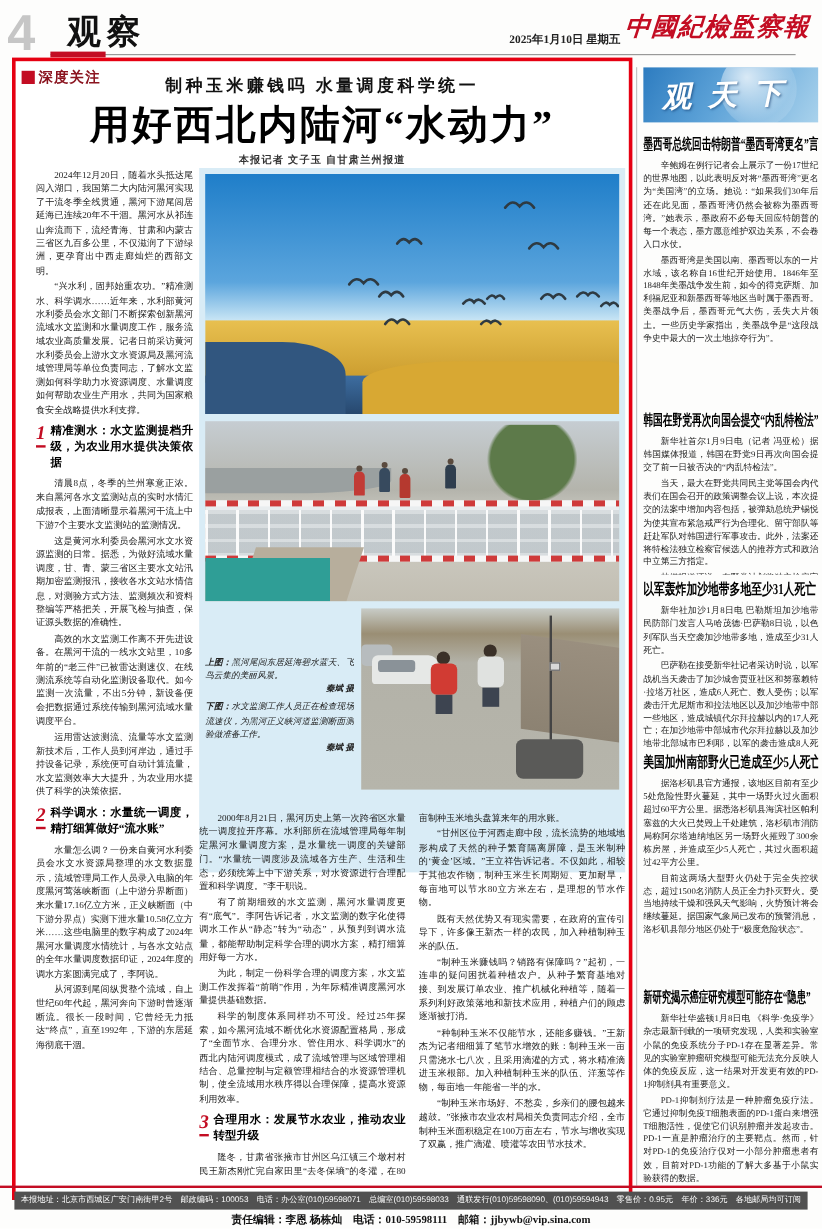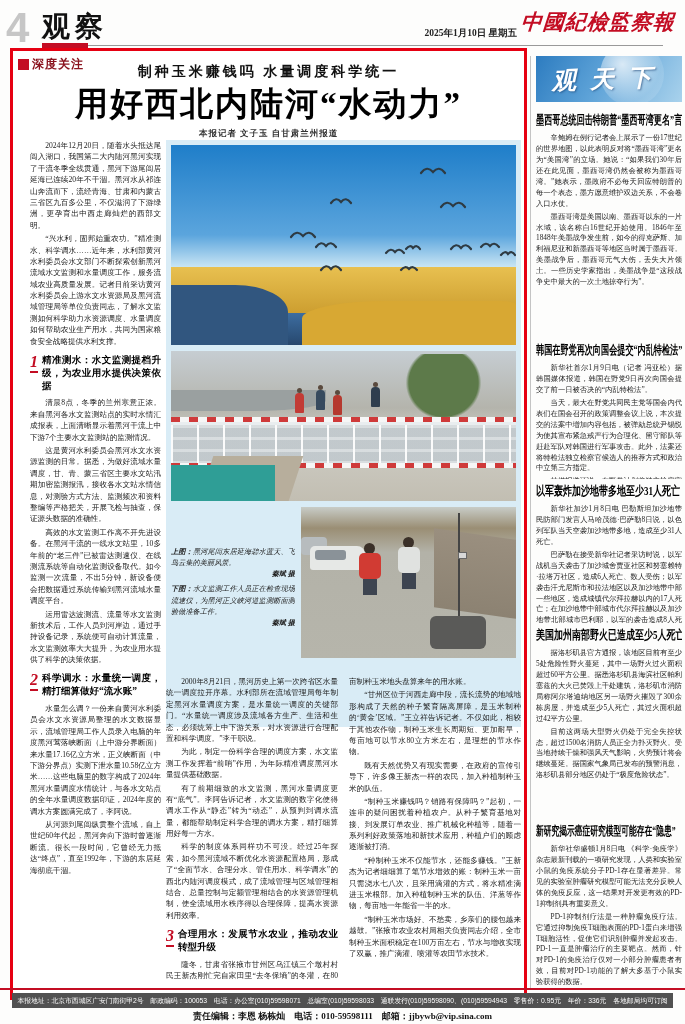--- a/index.html
+++ b/index.html
@@ -2,21 +2,21 @@
 <html><head>
 <meta charset="utf-8">
 <style>
   * { margin:0; padding:0; box-sizing:border-box; }
   html,body { width:685px; }
   body { font-family:"Liberation Serif", serif; background:#ffffff; }
   .page { position:relative; width:685px; height:1024px; background:#fdfdfc; overflow:hidden; }
 
   
   .pagenum { position:absolute; left:6px; top:4px; font-size:42px; font-weight:bold; color:#c6c6c6; font-family:"Liberation Sans", sans-serif; }
-  .section-title { position:absolute; left:42px; top:8px; font-size:28px; font-weight:900; letter-spacing:5px; color:#111; }
+  .section-title { position:absolute; left:56px; top:8px; font-size:28px; font-weight:900; letter-spacing:5px; color:#111; }
   .header-rule { position:absolute; left:42px; right:22px; top:45px; height:1px; background:#999; }
   .header-redbar { position:absolute; left:42px; top:43px; width:46px; height:5px; background:#c30d23; }
   .header-date { position:absolute; right:168px; top:27px; font-size:9.5px; font-weight:bold; color:#222; white-space:nowrap; }
   .masthead { position:absolute; right:6px; top:8px; width:158px; font-size:21px; font-weight:900; color:#c30d23; font-style:italic; letter-spacing:1px; white-space:nowrap; transform:skewX(-4deg); }
 
   
   .article-box { position:absolute; left:10px; top:48px; width:517px; height:952px; border:3px solid #e60012; background:#fff; }
   .tag { position:absolute; left:5px; top:5px; display:flex; align-items:center; gap:3px; }
   .tag-square { width:11px; height:11px; background:#c30d23; }
   .tag-label { font-size:12px; font-weight:bold; color:#8b1520; letter-spacing:1px; }
@@ -198,22 +198,22 @@
               <div class="legs"></div>
           </div>
           <div class="p3-wheel"></div>
           <div class="p3-motor"></div>
         </div>
       </div>
     </div>
 
     <div class="cols-bottom body-text">
       <p>2000年8月21日，黑河历史上第一次跨省区水量统一调度拉开序幕。水利部所在流域管理局每年制定黑河水量调度方案，是水量统一调度的关键部门。“水量统一调度涉及流域各方生产、生活和生态，必须统筹上中下游关系，对水资源进行合理配置和科学调度。”李干职说。</p>
+      <p>有了前期细致的水文监测，黑河水量调度更有“底气”。李阿告诉记者，水文监测的数字化使得调水工作从“静态”转为“动态”，从预判到调水流量，都能帮助制定科学合理的调水方案，精打细算用好每一方水。</p>
       <p>为此，制定一份科学合理的调度方案，水文监测工作发挥着“前哨”作用，为年际精准调度黑河水量提供基础数据。</p>
-      <p>有了前期细致的水文监测，黑河水量调度更有“底气”。李阿告诉记者，水文监测的数字化使得调水工作从“静态”转为“动态”，从预判到调水流量，都能帮助制定科学合理的调水方案，精打细算用好每一方水。</p>
       <p>科学的制度体系同样功不可没。经过25年探索，如今黑河流域不断优化水资源配置格局，形成了“全面节水、合理分水、管住用水、科学调水”的西北内陆河调度模式，成了流域管理与区域管理相结合、总量控制与定额管理相结合的水资源管理机制，使全流域用水秩序得以合理保障，提高水资源利用效率。</p>
       <div class="sec-head">
         <span class="sec-num">3</span>
         <span class="sec-title">合理用水：发展节水农业，推动农业转型升级</span>
       </div>
       <p>隆冬，甘肃省张掖市甘州区乌江镇三个墩村村民王新杰刚忙完自家田里“去冬保墒”的冬灌，在80亩制种玉米地头盘算来年的用水账。</p>
       <p>“甘州区位于河西走廊中段，流长流势的地域地形构成了天然的种子繁育隔离屏障，是玉米制种的‘黄金’区域。”王立祥告诉记者。不仅如此，相较于其他农作物，制种玉米生长周期短、更加耐旱，每亩地可以节水80立方米左右，是理想的节水作物。</p>
       <p>既有天然优势又有现实需要，在政府的宣传引导下，许多像王新杰一样的农民，加入种植制种玉米的队伍。</p>
       <p>“制种玉米赚钱吗？销路有保障吗？”起初，一连串的疑问困扰着种植农户。从种子繁育基地对接、到发展订单农业、推广机械化种植等，随着一系列利好政策落地和新技术应用，种植户们的顾虑逐渐被打消。</p>
       <p>“种制种玉米不仅能节水，还能多赚钱。”王新杰为记者细细算了笔节水增效的账：制种玉米一亩只需浇水七八次，且采用滴灌的方式，将水精准滴进玉米根部。加入种植制种玉米的队伍、洋葱等作物，每亩地一年能省一半的水。</p>

